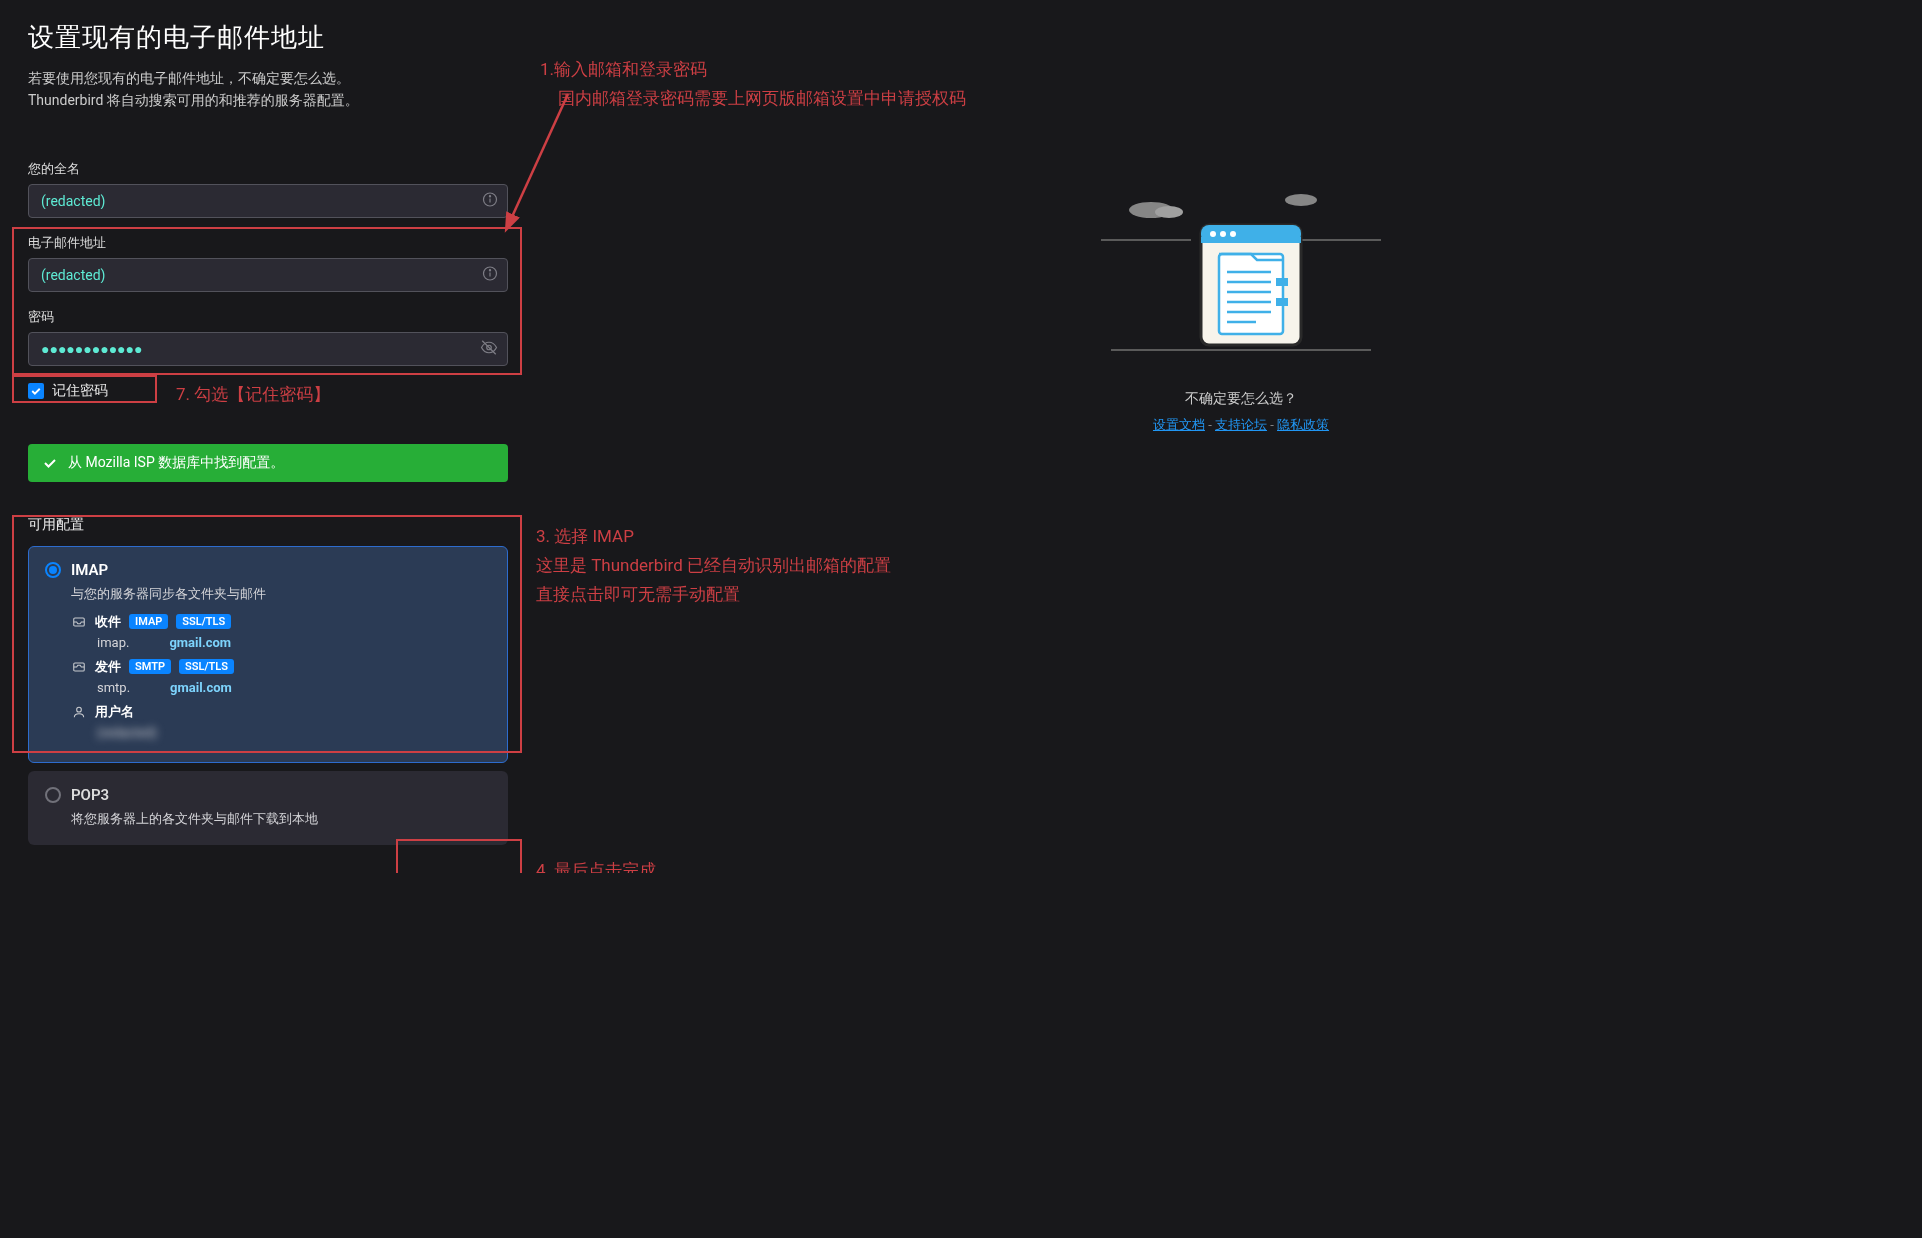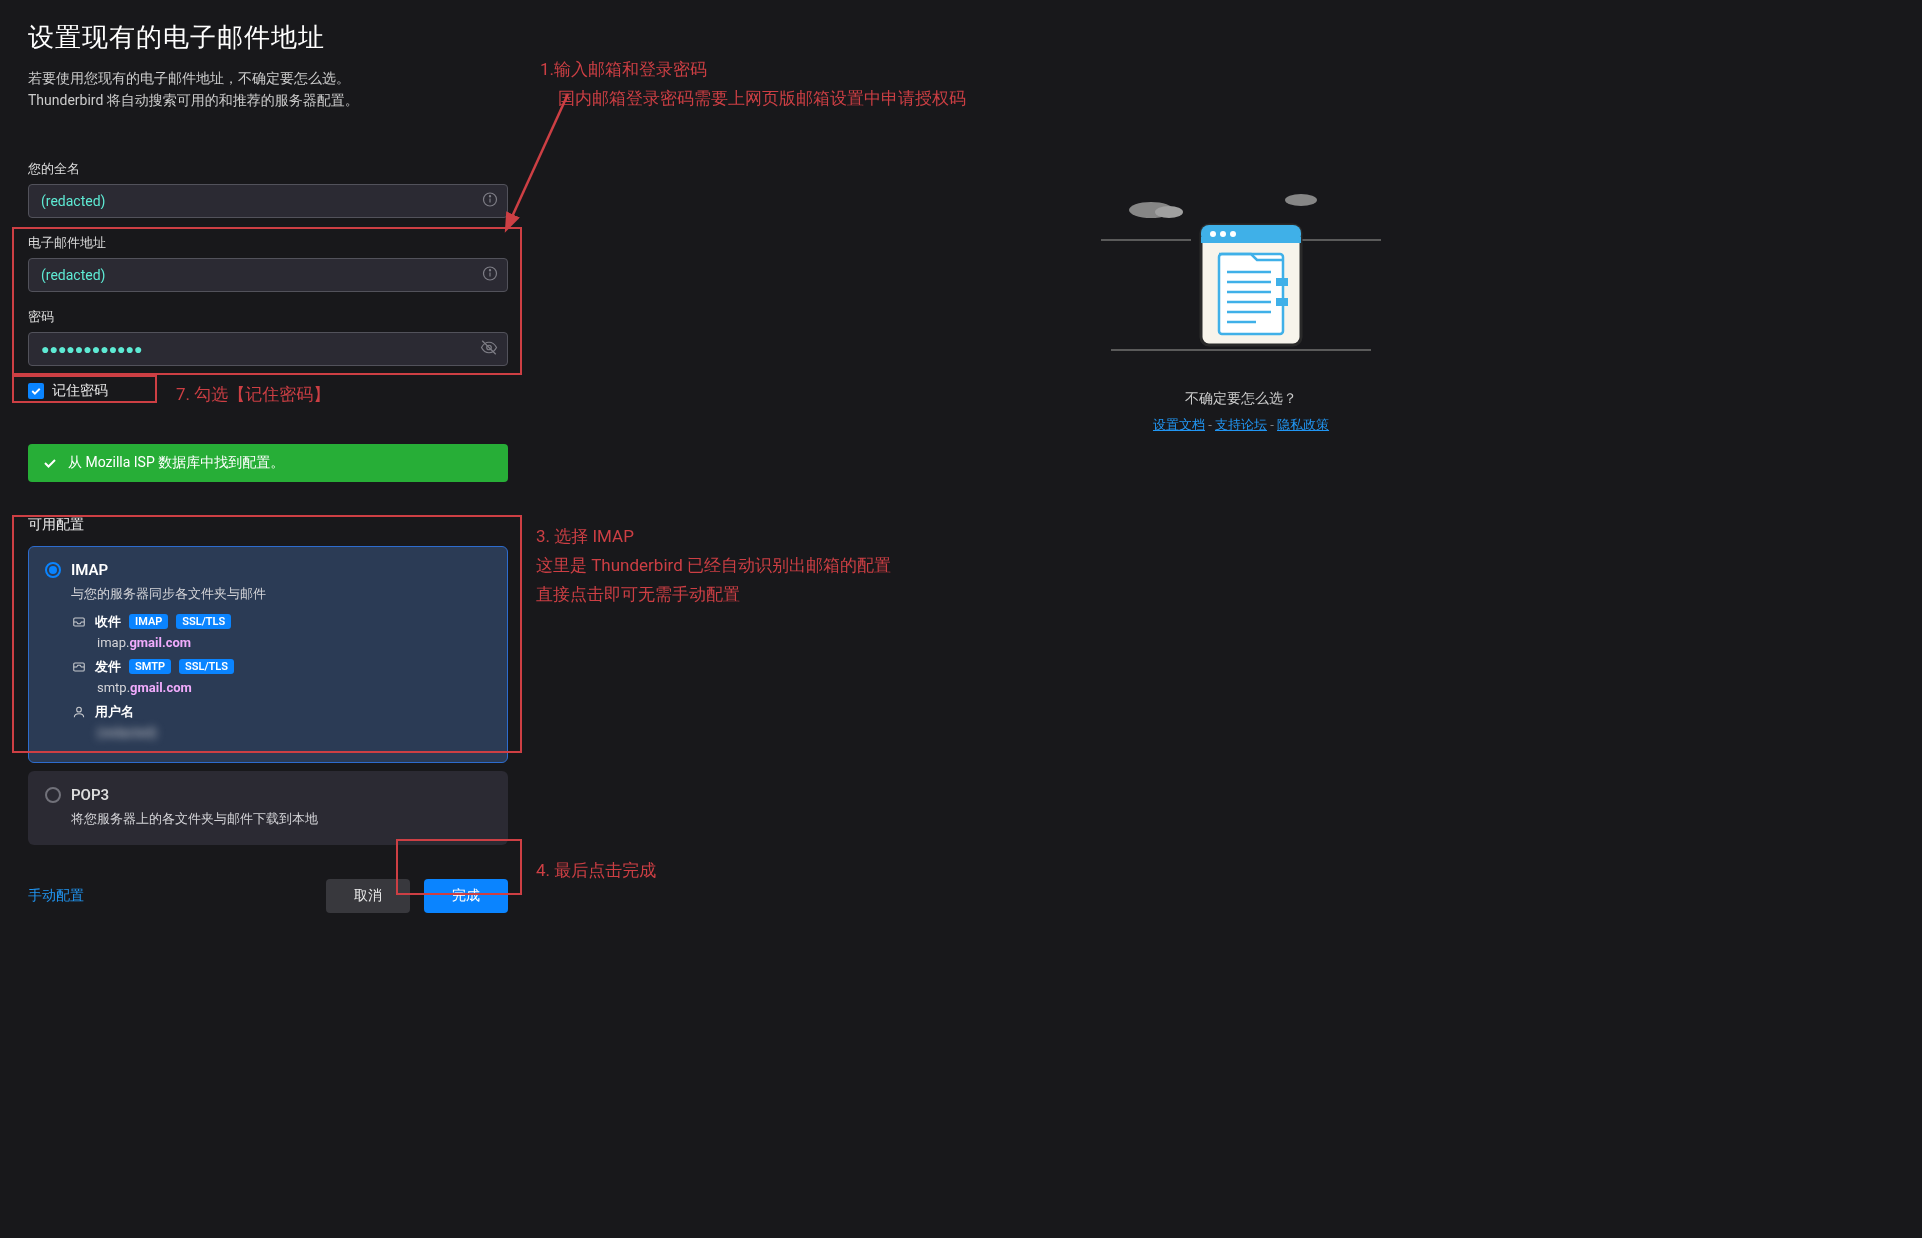--- a/index.html
+++ b/index.html
@@ -33,21 +33,21 @@
     .radio { width: 16px; height: 16px; border: 2px solid #0a84ff; border-radius: 50%; display: flex; align-items: center; justify-content: center; flex-shrink: 0; }
     .radio.on::after { content: ''; width: 8px; height: 8px; background: #0a84ff; border-radius: 50%; }
     .radio.off { border-color: #71717a; }
     .config-title { font-size: 15px; font-weight: 600; color: #fff; }
     .config-desc { font-size: 13px; color: #d4d4d8; margin-left: 26px; margin-bottom: 10px; }
     .detail-row { display: flex; align-items: center; gap: 8px; margin-left: 26px; margin-bottom: 4px; font-size: 13px; }
     .detail-icon { width: 16px; display: flex; justify-content: center; opacity: 0.85; }
     .detail-label { font-weight: 600; color: #fff; }
     .badge { background: #0a84ff; color: #fff; font-size: 11px; font-weight: 600; padding: 1px 6px; border-radius: 3px; }
     .detail-sub { margin-left: 52px; font-size: 13px; color: #d4d4d8; margin-bottom: 8px; }
-    .detail-sub b, .detail-sub strong { color: #f0abfc; font-weight: 700; }
+    .detail-sub b, .detail-sub strong { color: #7dd3fc; font-weight: 700; margin-left: 40px; }
     .button-row { display: flex; align-items: center; justify-content: space-between; margin-top: 34px; }
     .link-btn { color: #2196f3; font-size: 14px; background: none; border: none; cursor: pointer; font-weight: 500; }
     .btn-group { display: flex; gap: 14px; }
     .btn { padding: 8px 28px; border-radius: 4px; font-size: 14px; border: none; cursor: pointer; }
     .btn-secondary { background: #38383d; color: #eee; }
     .btn-primary { background: #0a84ff; color: #fff; font-weight: 500; }
     .annotation { color: #cd3f44; font-size: 17px; line-height: 1.7; position: absolute; white-space: nowrap; }
     .ann1 { top: 55px; left: 540px; }
     .ann2 { top: 360px; left: 148px; }
     .ann3 { top: 502px; left: 508px; }
@@ -175,27 +175,20 @@
     </div>
 
     <div class="config-option unselected">
       <div class="radio-row">
         <div class="radio off"></div>
         <span class="config-title" style="color:#ddd;">POP3</span>
       </div>
       <div class="config-desc" style="margin-bottom:2px;">将您服务器上的各文件夹与邮件下载到本地</div>
     </div>
 
-    <div class="button-row">
-      <button class="link-btn">手动配置</button>
-      <div class="btn-group">
-        <button class="btn btn-secondary">取消</button>
-        <button class="btn btn-primary">完成</button>
-      </div>
-    </div>
 
     <div class="highlight-red hl-creds"></div>
     <div class="highlight-red hl-remember"></div>
     <div class="highlight-red hl-config"></div>
     <div class="highlight-red hl-done"></div>
 
     <div class="annotation ann2">7. 勾选【记住密码】</div>
     <div class="annotation ann3">
       <div>3. 选择 IMAP</div>
       <div>这里是 Thunderbird 已经自动识别出邮箱的配置</div>

